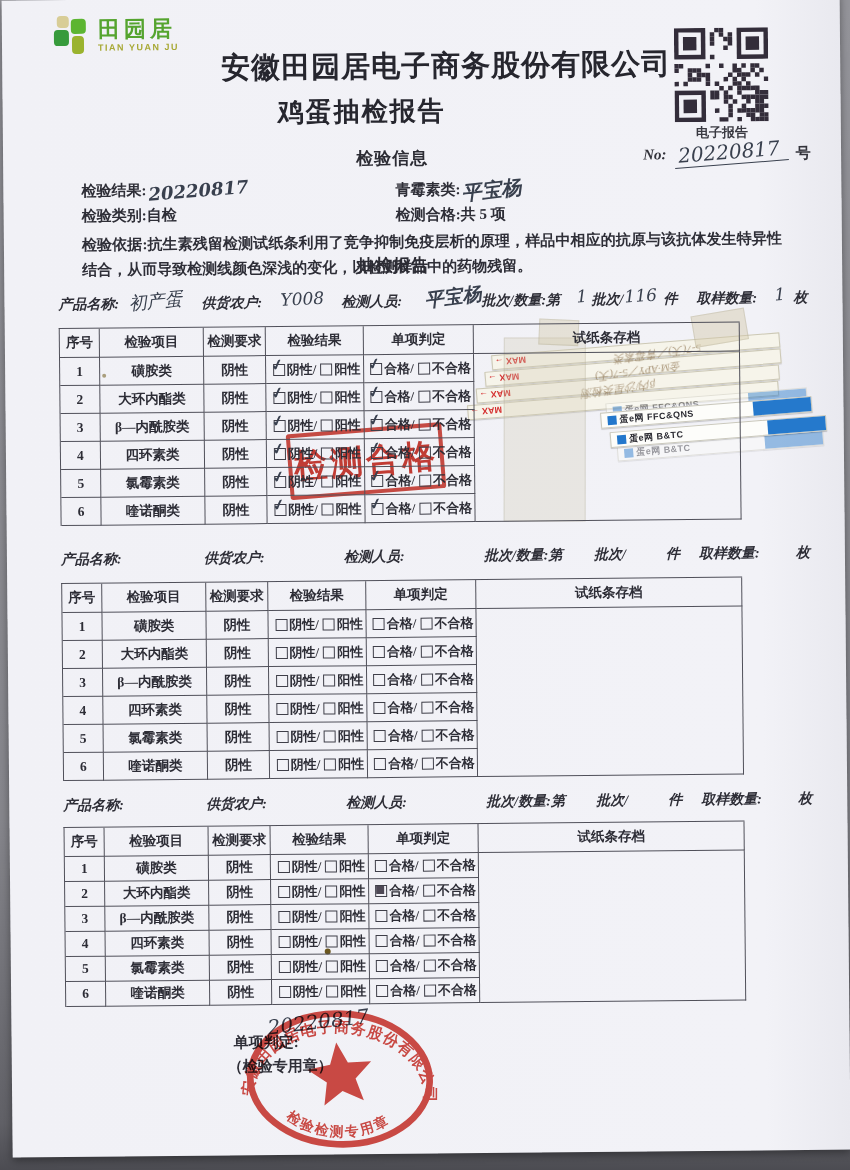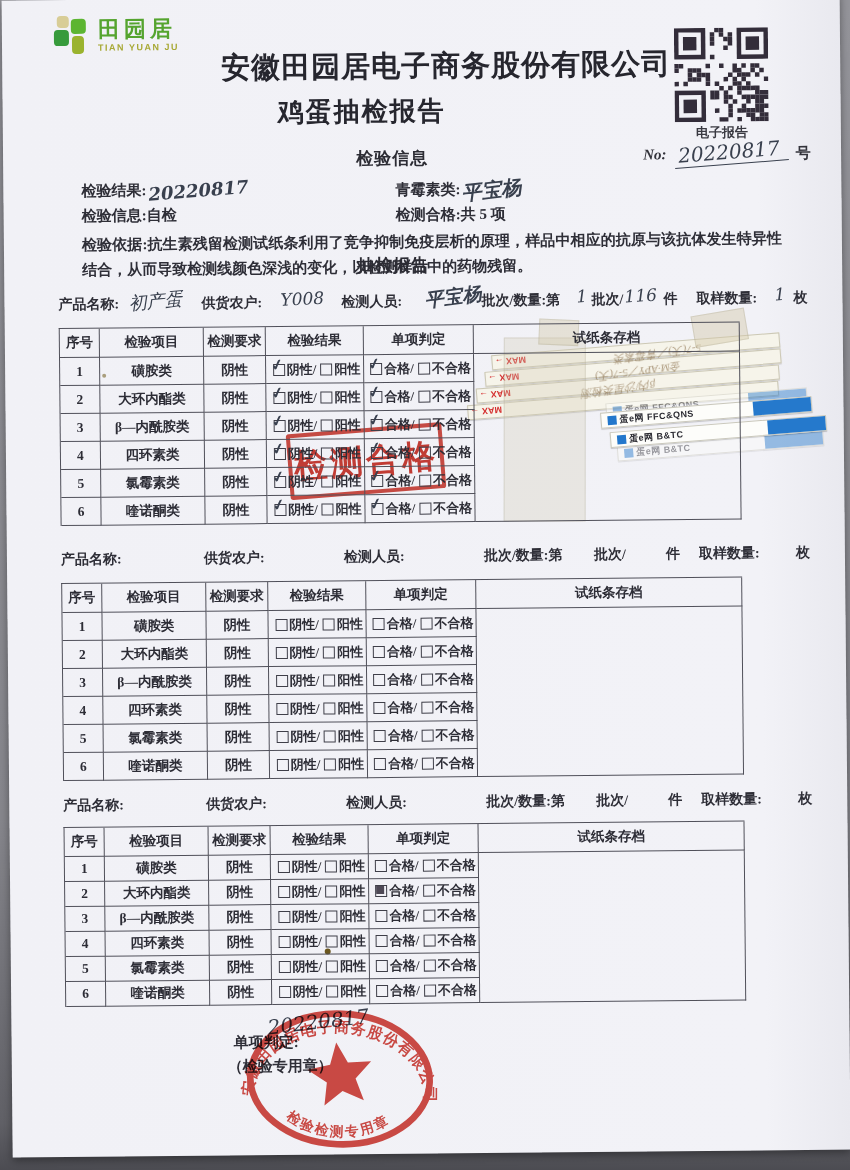--- a/index.html
+++ b/index.html
@@ -37,21 +37,21 @@
   #f-arrival{left:78px;top:181px;} #f-receiver{left:392px;top:181px;}
   #f-category{left:78px;top:207px;} #f-project{left:392px;top:209px;}
   .basis{position:absolute;left:78px;top:233px;width:700px;font-size:15px;font-weight:600;color:#2e2e37;line-height:25px;text-align:justify;}
   
   .hw{font-family:"DejaVu Serif","Liberation Serif",serif;font-style:italic;color:#39404e;white-space:nowrap;display:inline-block;}
   #no-val{font-size:20px;transform:rotate(-4deg);border-bottom:1.5px solid #39404e;padding:0 8px 0 4px;margin-left:4px;}
   #arrival-val{font-size:18px;transform:rotate(-4deg);vertical-align:-2px;margin-left:2px;}
   #receiver-val{font-size:20px;font-weight:600;transform:rotate(-6deg);vertical-align:-3px;margin-left:1px;}
   
   .iline{position:absolute;left:0;width:100%;height:28px;}
-  .il{position:absolute;top:4px;font-size:14px;font-weight:600;color:#2e2e37;white-space:nowrap;}
+  .il{position:absolute;top:4px;font-size:14px;font-weight:600;color:#2e2e37;white-space:nowrap;font-style:italic;}
   .iline .hw{position:absolute;}
   .hw-prod{font-size:18px;transform:rotate(-5deg);top:-2px;}
   .hw-sup{font-size:17px;transform:rotate(-2deg);top:-1px;}
   .hw-sign{font-size:19px;font-weight:600;transform:rotate(-7deg);top:-4px;}
   .hw-num{font-size:17px;transform:rotate(-3deg);top:-1px;}
   
   .tbl{position:absolute;left:54px;width:680px;display:grid;
        grid-template-columns:40px 104px 62px 98px 110px 266px;
        border-top:1.6px solid #50505a;border-left:1.6px solid #50505a;}
   .cell{border-right:1.4px solid #50505a;border-bottom:1.4px solid #50505a;
@@ -235,21 +235,21 @@
       <span class="no-suf">号</span>
     </div>
 
     <div class="fld" id="f-arrival">
       <span>检验结果:</span><span class="hw" id="arrival-val">20220817</span>
     </div>
     <div class="fld" id="f-receiver">
       <span>青霉素类:</span><span class="hw" id="receiver-val">平宝杨</span>
     </div>
     <div class="fld" id="f-category">
-      <span>检验信息:</span><span>自检</span>
+      <span>检验类别:</span><span>自检</span>
     </div>
     <div class="fld" id="f-project">
       <span>检测合格:</span><span>共 5 项</span>
     </div>
     <div class="basis">
       <span>检验依据:</span><span>抗生素残留检测试纸条利用了竞争抑制免疫层析的原理，样品中相应的抗原与该抗体发生特异性结合，从而导致检测线颜色深浅的变化，以检测样品中的药物残留。</span>
     </div>
 
     <div class="sec-h" id="report-h">抽检报告</div>
 

